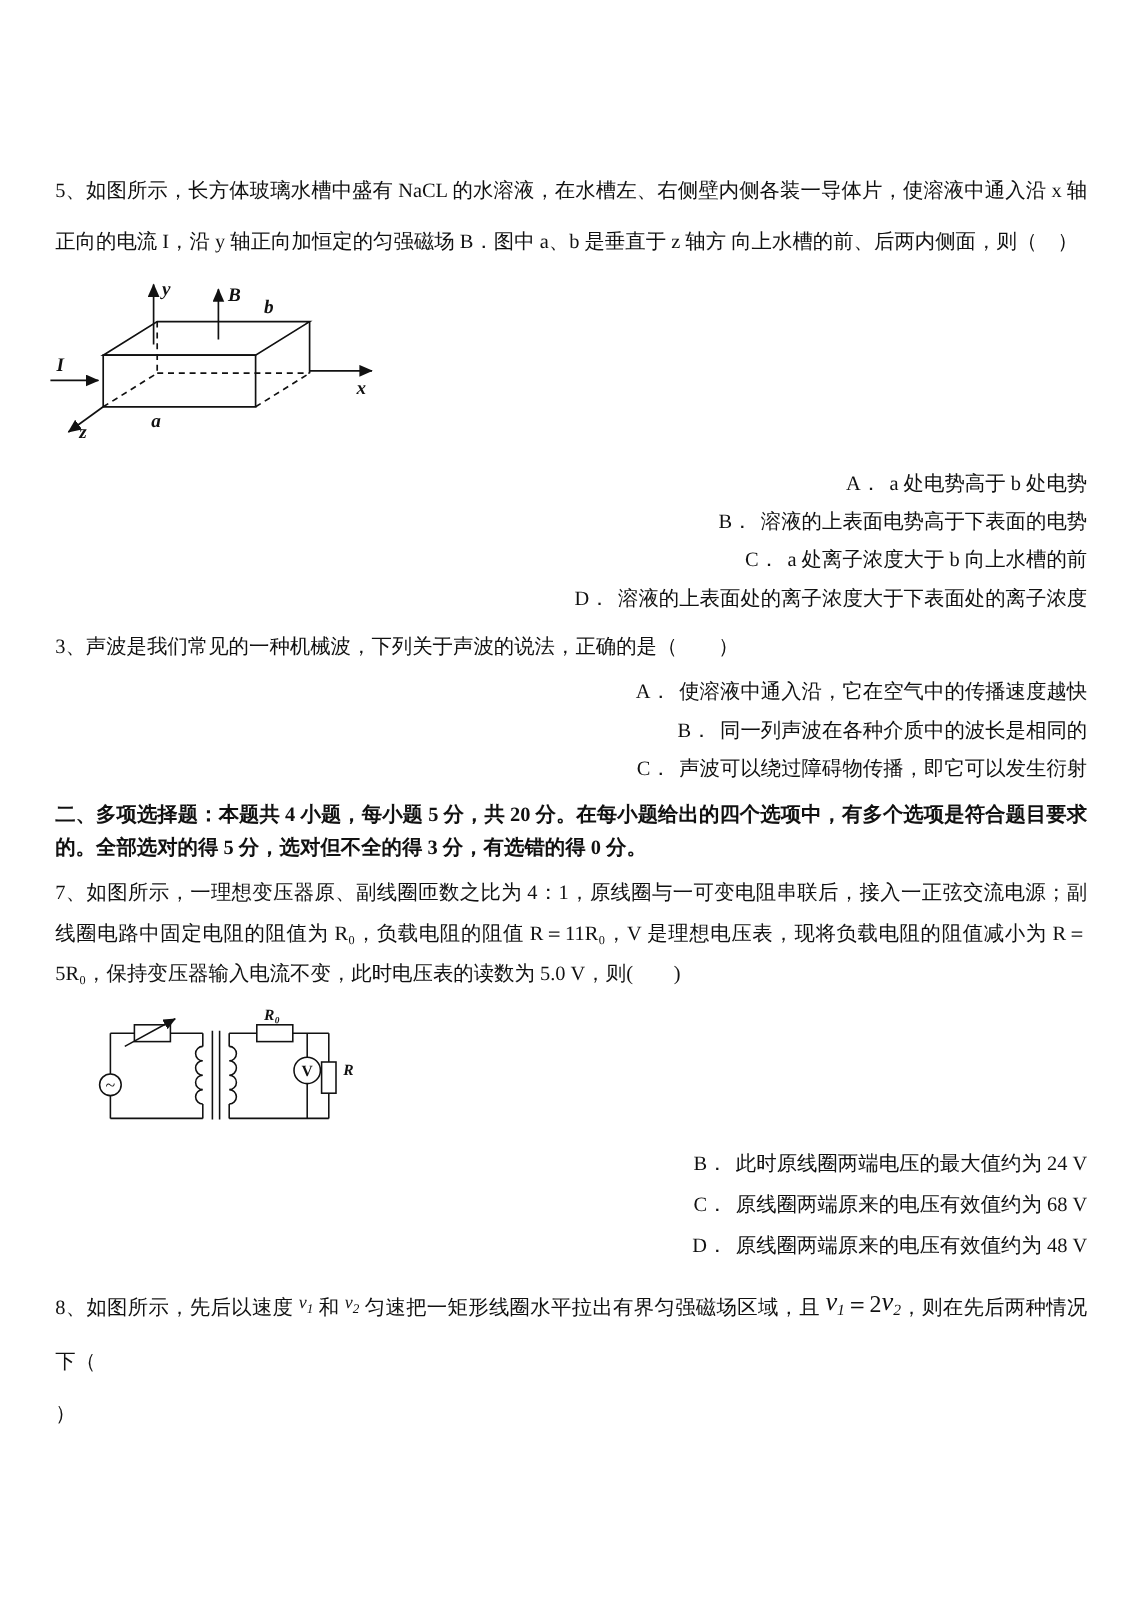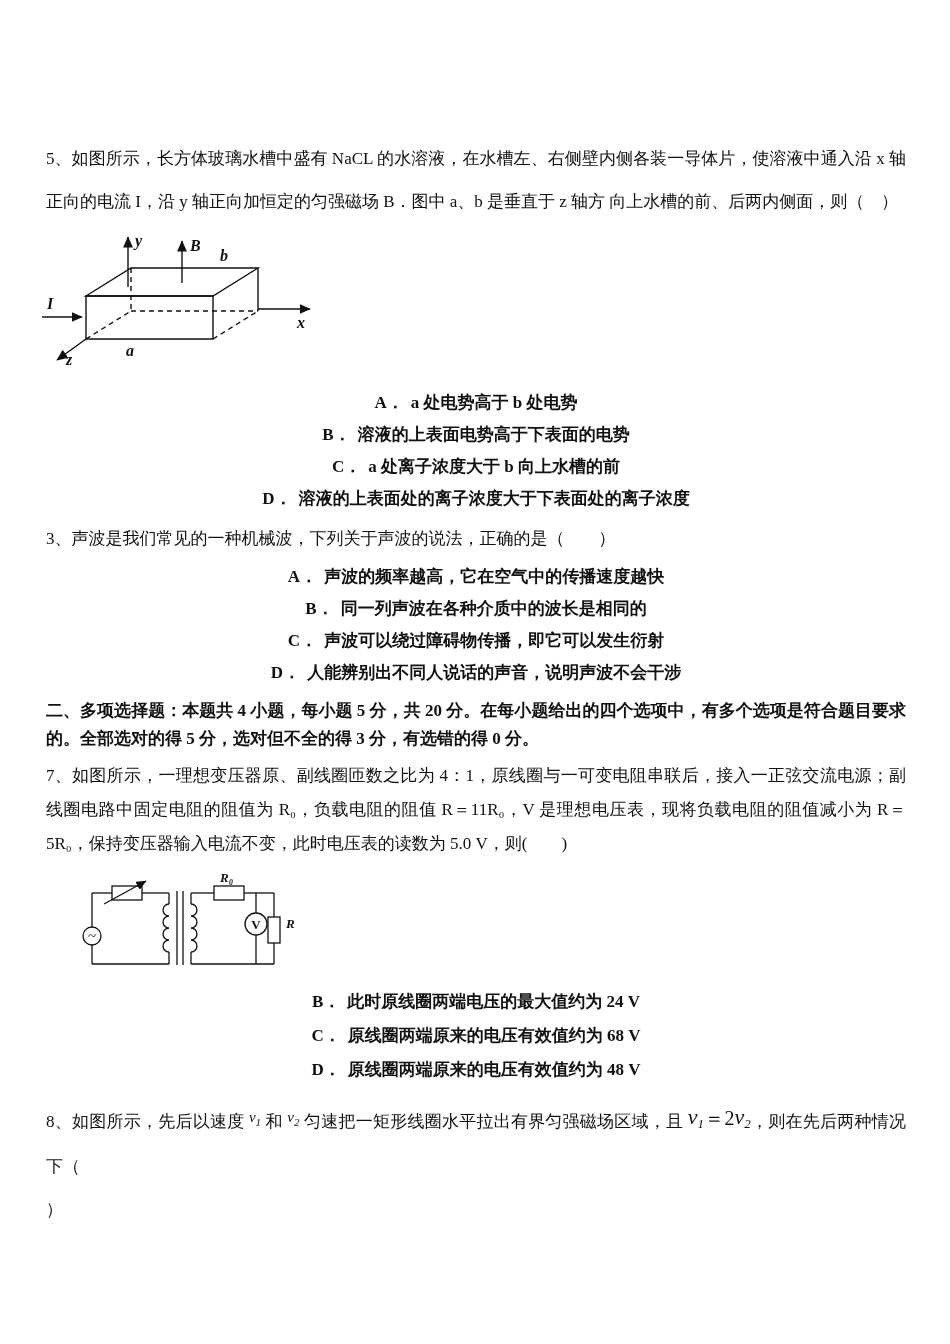--- a/index.html
+++ b/index.html
@@ -26,23 +26,23 @@
     font-size: 17px;
     line-height: 28px;
     text-align: justify;
     margin-top: 8px;
     font-weight: bold;
   }
 
   .opts { margin-top: 8px; }
   .opt {
     font-size: 17px;
-    font-weight: bold;
+    font-weight: normal;
     line-height: 32px;
-    text-align: center;
+    text-align: right;
     white-space: normal;
   }
   .opt-l { margin-right: 7px; }
 
   .fig-tank {
     display: block;
     margin: 6px 0 2px -6px;
   }
   .fig-circuit {
     display: block;
@@ -131,24 +131,23 @@
 
   <div class="opts">
     <p class="opt"><span class="opt-l">A．</span><span class="opt-t">a 处电势高于 b 处电势</span></p>
     <p class="opt"><span class="opt-l">B．</span><span class="opt-t">溶液的上表面电势高于下表面的电势</span></p>
     <p class="opt"><span class="opt-l">C．</span><span class="opt-t">a 处离子浓度大于 b 向上水槽的前</span></p>
     <p class="opt"><span class="opt-l">D．</span><span class="opt-t">溶液的上表面处的离子浓度大于下表面处的离子浓度</span></p>
   </div>
 
   <p class="stem lh40" style="margin-top:4px">3、声波是我们常见的一种机械波，下列关于声波的说法，正确的是（　　）</p>
   <div class="opts" style="margin-top:2px">
-    <p class="opt"><span class="opt-l">A．</span><span class="opt-t">声波的频率越高，它在空气中的传播速度越快</span></p>
+    <p class="opt"><span class="opt-l">A．</span><span class="opt-t">使溶液中通入沿，它在空气中的传播速度越快</span></p>
     <p class="opt"><span class="opt-l">B．</span><span class="opt-t">同一列声波在各种介质中的波长是相同的</span></p>
     <p class="opt"><span class="opt-l">C．</span><span class="opt-t">声波可以绕过障碍物传播，即它可以发生衍射</span></p>
-    <p class="opt"><span class="opt-l">D．</span><span class="opt-t">人能辨别出不同人说话的声音，说明声波不会干涉</span></p>
   </div>
 
   <p class="sec">二、多项选择题：本题共 4 小题，每小题 5 分，共 20 分。在每小题给出的四个选项中，有多个选项是符合题目要求的。全部选对的得 5 分，选对但不全的得 3 分，有选错的得 0 分。</p>
 
   <p class="stem lh34" style="margin-top:6px">7、如图所示，一理想变压器原、副线圈匝数之比为 4：1，原线圈与一可变电阻串联后，接入一正弦交流电源；副线圈电路中固定电阻的阻值为 R₀，负载电阻的阻值 R＝11R₀，V 是理想电压表，现将负载电阻的阻值减小为 R＝5R₀，保持变压器输入电流不变，此时电压表的读数为 5.0 V，则(　　)</p>
 
   <svg class="fig-circuit" width="235" height="106" viewBox="0 0 235 106" xmlns="http://www.w3.org/2000/svg">
     <g stroke="#111" stroke-width="1.3" fill="none">
       <circle cx="18" cy="65" r="9"></circle>
       <line x1="18" y1="56" x2="18" y2="22"></line>

